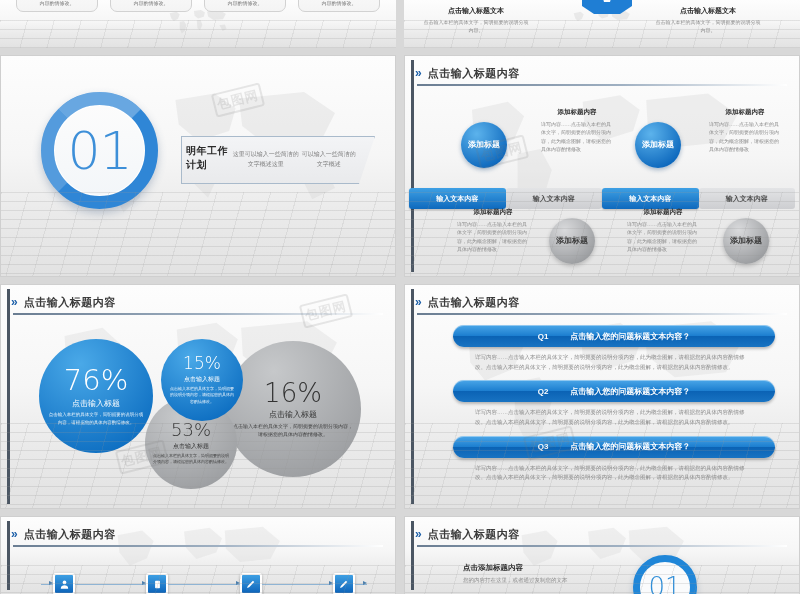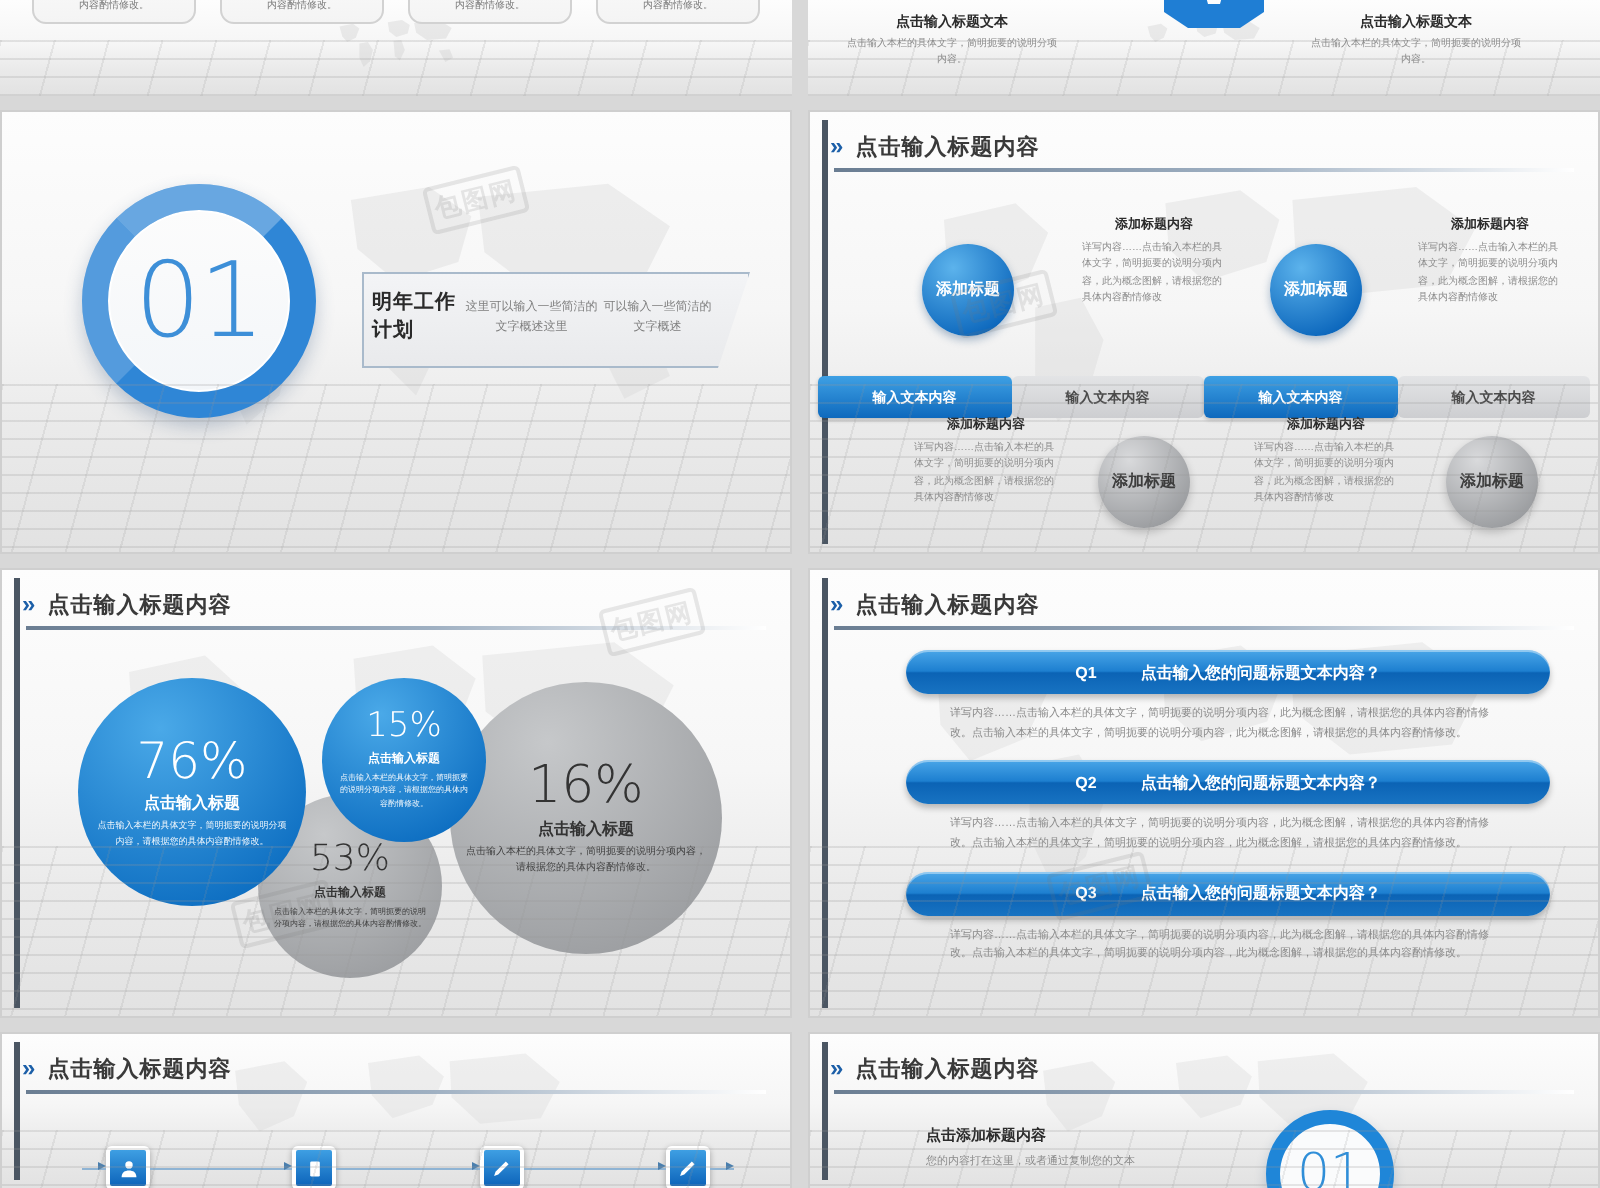--- a/index.html
+++ b/index.html
@@ -145,21 +145,21 @@
 
   
   .bub{
     position:absolute;border-radius:50%;
     display:flex;flex-direction:column;align-items:center;justify-content:center;
     text-align:center;padding:4px 8px;
   }
   .bub.blue{background:radial-gradient(circle at 36% 22%,#4aa9e8,#0b6cc0 85%);color:#fff;}
   .bub.gray{background:radial-gradient(circle at 36% 22%,#c6c8ca,#9b9da0 85%);color:#333;}
   .bub .pct{font-weight:300;font-family:"DejaVu Sans",sans-serif;line-height:1;}
-  .bub .lbl{font-weight:bold;margin:3px 0 2px;text-align:center;}
+  .bub .lbl{font-weight:normal;margin:3px 0 2px;text-align:center;}
   .bub .dsc{line-height:1.6;opacity:.92;}
 
   
   .qwrap{position:absolute;left:48px;right:24px;top:40px;}
   .qbar{
     height:22px;border-radius:11px;
     background:linear-gradient(180deg,#4aa6e8 0%,#1d7fd0 48%,#0b63b5 52%,#1873c2 100%);
     box-shadow:0 2px 3px rgba(0,0,0,.25), inset 0 1px 0 rgba(255,255,255,.4);
     display:flex;align-items:center;justify-content:center;gap:22px;
     color:#fff;font-size:8px;font-weight:bold;
@@ -370,34 +370,34 @@
       <span class="ttl">点击输入标题内容</span>
     </div>
     <div class="hrule"></div>
 
     <div class="bub gray" style="left:224px;top:56px;width:136px;height:136px;">
       <span class="pct" style="font-size:26px;">16%</span>
       <span class="lbl" style="font-size:8px;">点击输入标题</span>
       <span class="dsc" style="font-size:5px;">点击输入本栏的具体文字，简明扼要的说明分项内容，请根据您的具体内容酌情修改。</span>
     </div>
 
-    <div class="bub gray" style="left:128px;top:112px;width:92px;height:92px;">
+    <div class="bub gray" style="left:144px;top:112px;width:92px;height:92px;">
       <span class="pct" style="font-size:18px;">53%</span>
       <span class="lbl" style="font-size:6px;">点击输入标题</span>
       <span class="dsc" style="font-size:4px;">点击输入本栏的具体文字，简明扼要的说明分项内容，请根据您的具体内容酌情修改。</span>
     </div>
 
     <div class="bub blue" style="left:160px;top:54px;width:82px;height:82px;">
       <span class="pct" style="font-size:17px;">15%</span>
       <span class="lbl" style="font-size:6px;">点击输入标题</span>
       <span class="dsc" style="font-size:4px;">点击输入本栏的具体文字，简明扼要的说明分项内容，请根据您的具体内容酌情修改。</span>
     </div>
 
     <div class="bub blue" style="left:38px;top:54px;width:114px;height:114px;">
-      <span class="pct" style="font-size:25px;text-align:center;">76%</span>
+      <span class="pct" style="font-size:29px;text-align:center;">76%</span>
       <span class="lbl" style="font-size:8px;">点击输入标题</span>
       <span class="dsc" style="font-size:4.5px;">点击输入本栏的具体文字，简明扼要的说明分项内容，请根据您的具体内容酌情修改。</span>
     </div>
 
     <div class="wm" style="left:300px;top:14px;">
       <span class="bx">包图网</span>
     </div>
     <div class="wm" style="left:116px;top:160px;">
       <span class="bx">包图网</span>
     </div>

